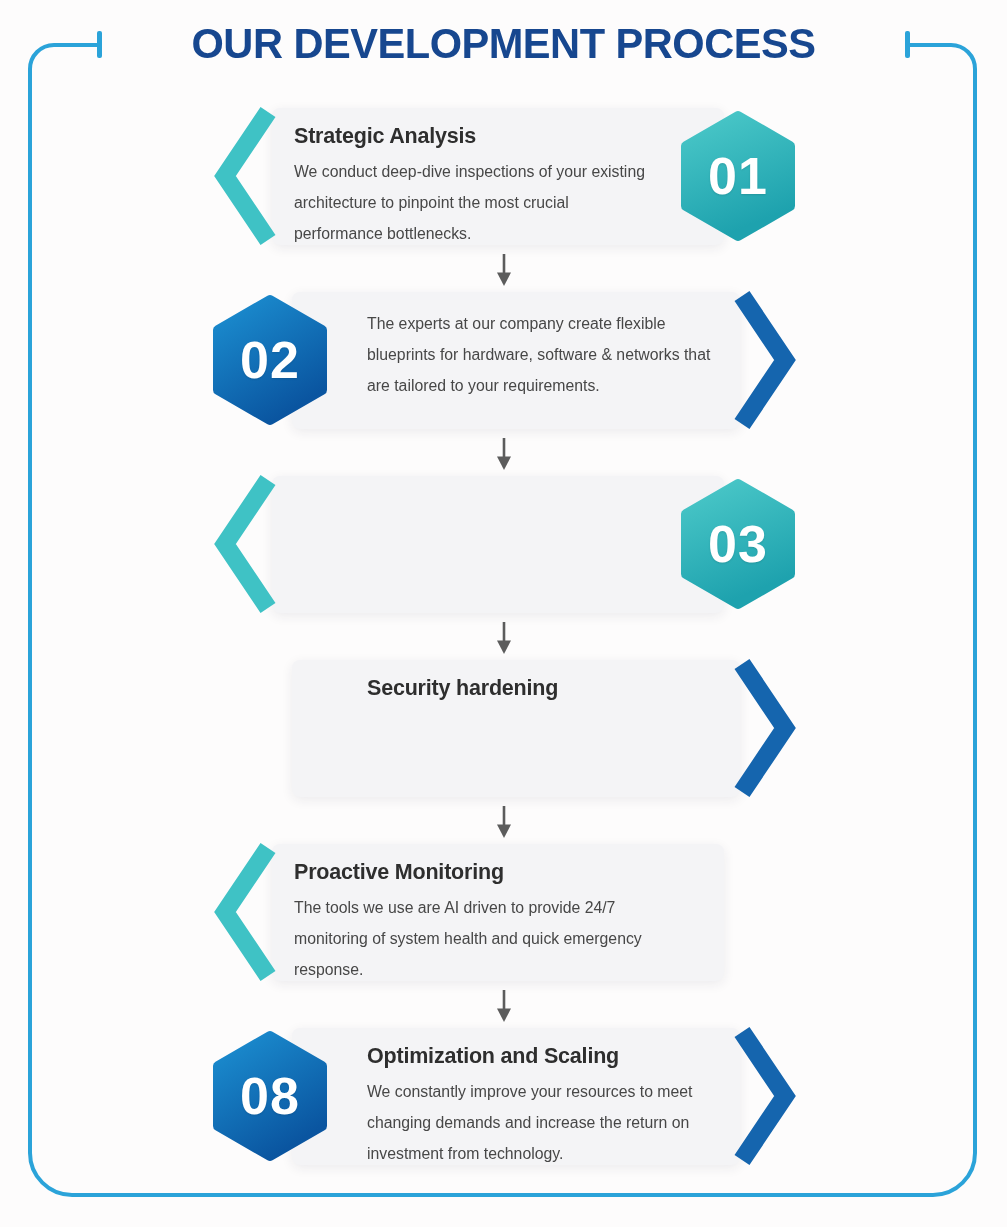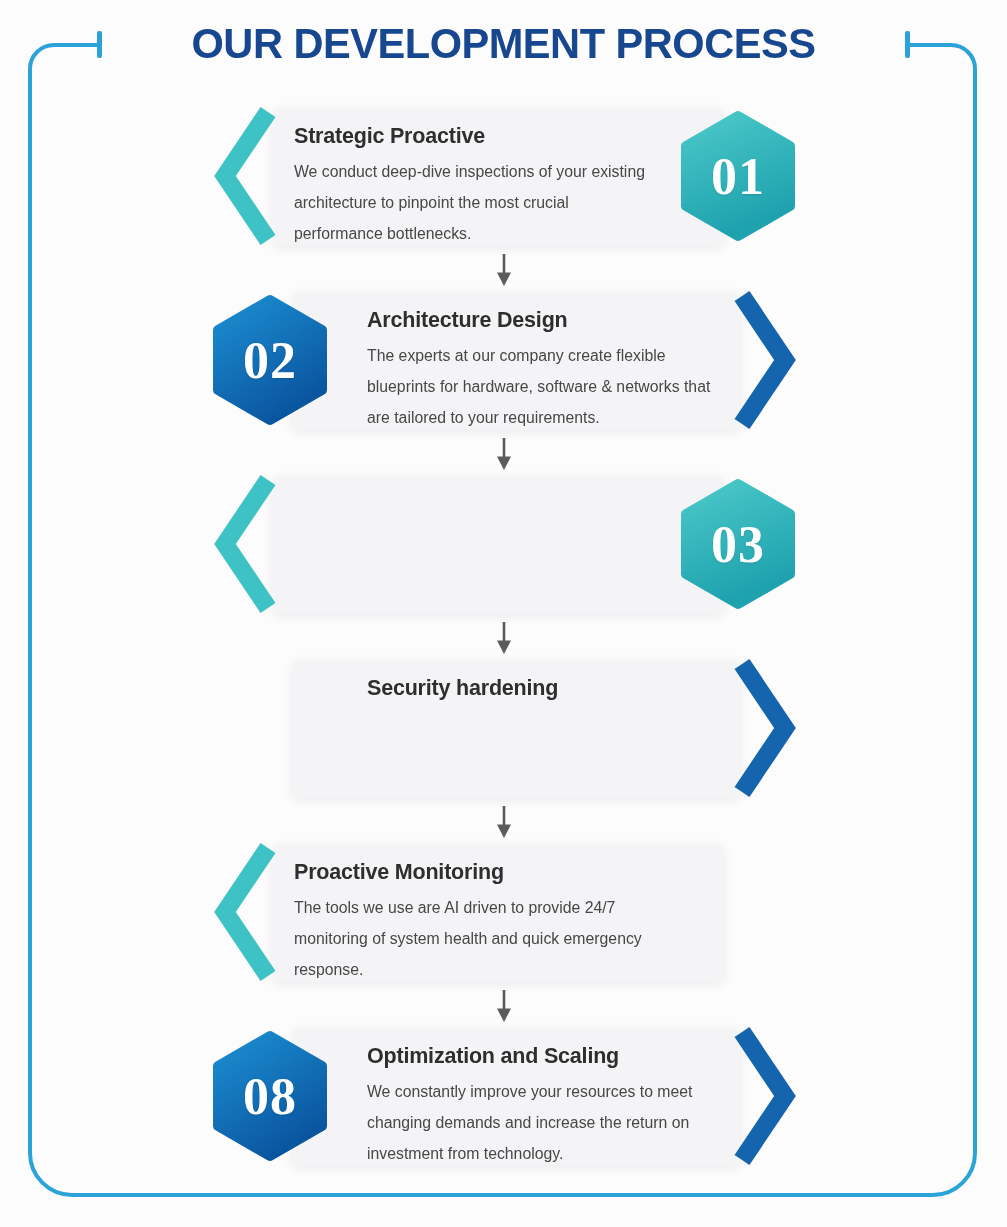--- a/index.html
+++ b/index.html
@@ -47,21 +47,20 @@
     position:absolute; top:2px; width:118px; height:132px; z-index:3;
   }
   .row-right .hex { left:679px; }
   .row-left  .hex { left:211px; }
   .hex svg { position:absolute; left:0; top:0; }
   .hex-num {
     position:absolute; left:0; top:0; width:118px; height:132px;
     display:flex; align-items:center; justify-content:center;
     color:#ffffff; font-size:52px; font-weight:bold; letter-spacing:1px;
     text-shadow:0 1px 2px rgba(0,0,0,0.12);
-    font-family:Liberation Serif, serif;
   }
   .txt { position:absolute; top:16px; z-index:4; }
   .row-right .txt { left:294px; width:356px; }
   .row-left  .txt { left:367px; width:362px; }
   .step-title {
     margin:0 0 7px 0; font-size:21.5px; font-weight:bold;
     color:var(--heading); letter-spacing:-0.2px;
   }
   .step-desc {
     margin:0; font-size:15.8px; line-height:31px; color:var(--body);
@@ -100,41 +99,40 @@
     <svg class="chev" width="72" height="140" viewBox="0 0 72 140">
       <polyline points="60,6 17,70 60,134" fill="none" stroke="#3FC2C5" stroke-width="18" stroke-miterlimit="6"></polyline>
     </svg>
     <div class="hex">
       <svg width="118" height="132" viewBox="0 0 118 132">
         <polygon points="59,6 111,36 111,96 59,126 7,96 7,36" fill="url(#gradTeal)" stroke="url(#gradTeal)" stroke-width="10" stroke-linejoin="round"></polygon>
       </svg>
       <div class="hex-num">01</div>
     </div>
     <div class="txt">
-      <h2 class="step-title">Strategic Proactive</h2>
+      <h2 class="step-title">Strategic Analysis</h2>
       <p class="step-desc">We conduct deep-dive inspections of your existing architecture to pinpoint the most crucial performance bottlenecks.</p>
     </div>
   </div>
   <svg class="arrow-down" style="top:253px" width="22" height="34" viewBox="0 0 22 34">
     <line x1="11" y1="1" x2="11" y2="21" stroke="#5C5C5C" stroke-width="2.6"></line>
     <polygon points="4,19.5 18,19.5 11,33" fill="#5C5C5C"></polygon>
   </svg>
   <div class="step-row row-left" style="top:292px">
     <div class="card"></div>
     <svg class="chev" width="72" height="140" viewBox="0 0 72 140">
       <polyline points="12,6 55,70 12,134" fill="none" stroke="#1565AE" stroke-width="18" stroke-miterlimit="6"></polyline>
     </svg>
     <div class="hex">
       <svg width="118" height="132" viewBox="0 0 118 132">
         <polygon points="59,6 111,36 111,96 59,126 7,96 7,36" fill="url(#gradBlue)" stroke="url(#gradBlue)" stroke-width="10" stroke-linejoin="round"></polygon>
       </svg>
       <div class="hex-num">02</div>
     </div>
     <div class="txt">
-      <h2 class="step-title">Architecture Design</h2>
       <p class="step-desc">The experts at our company create flexible blueprints for hardware, software &amp; networks that are tailored to your requirements.</p>
     </div>
   </div>
   <svg class="arrow-down" style="top:437px" width="22" height="34" viewBox="0 0 22 34">
     <line x1="11" y1="1" x2="11" y2="21" stroke="#5C5C5C" stroke-width="2.6"></line>
     <polygon points="4,19.5 18,19.5 11,33" fill="#5C5C5C"></polygon>
   </svg>
   <div class="step-row row-right" style="top:476px">
     <div class="card"></div>
     <svg class="chev" width="72" height="140" viewBox="0 0 72 140">

